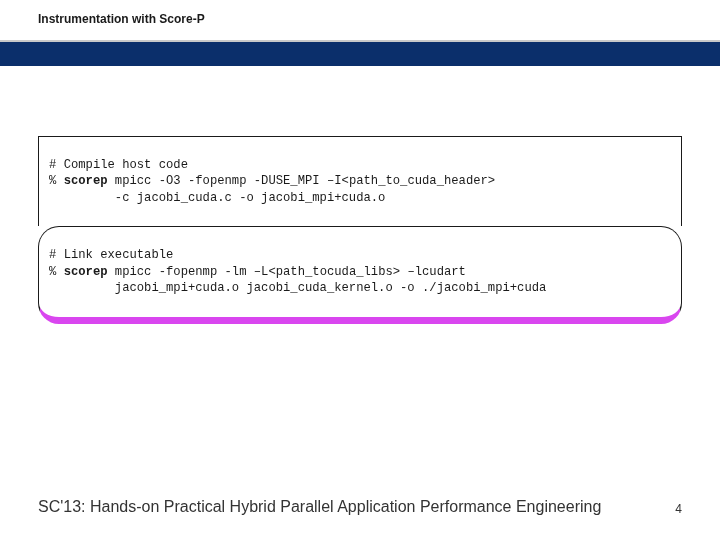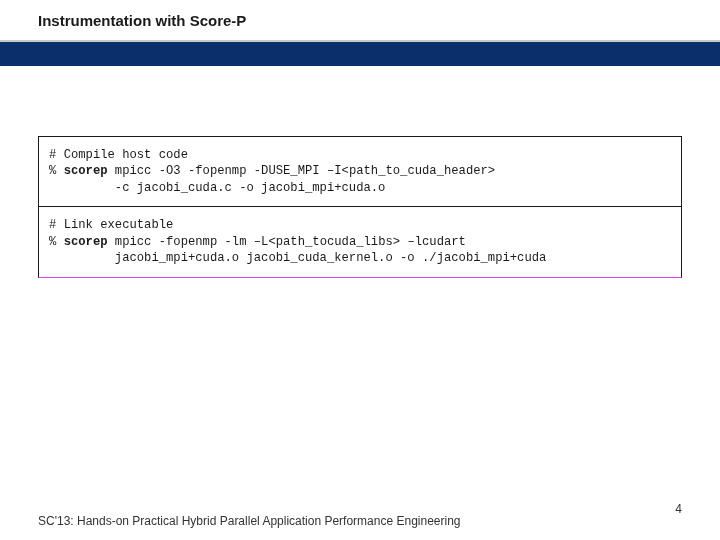--- a/index.html
+++ b/index.html
@@ -13,21 +13,21 @@
   }
   .header {
     position: relative;
     height: 58px;
     width: 100%;
   }
   .title {
     position: absolute;
     left: 38px;
     top: 12px;
-    font-size: 15px;
+    font-size: 12px;
     font-weight: bold;
     color: #1a1a1a;
   }
   .header-band {
     position: absolute;
     top: 40px;
     left: 0;
     right: 0;
     height: 26px;
     background: #0b2f6b;
@@ -59,39 +59,40 @@
     top: 2px;
   }
   .content {
     position: absolute;
     top: 136px;
     left: 38px;
     right: 38px;
   }
   .codebox {
     border: 1px solid #1a1a1a;
-    padding: 10px 10px;
+    padding: 20px 10px;
     font-family: "Courier New", Courier, monospace;
     font-size: 12.2px;
     line-height: 1.35;
     color: #1a1a1a;
     white-space: pre;
     margin-bottom: 0;
     border-bottom: none;
     overflow: hidden;
   }
   .codebox:last-child {
-    border-bottom: 1px solid #d946ef;
+    border-bottom: 7px solid #d946ef;
+    border-radius: 21px;
   }
   .codebox .b { font-weight: bold; }
   .footer-left {
     position: absolute;
     left: 38px;
-    bottom: 12px;
-    font-size: 12px;
+    bottom: 24px;
+    font-size: 16px;
     color: #333;
   }
   .footer-right {
     position: absolute;
     right: 38px;
     bottom: 24px;
     font-size: 12px;
     color: #333;
   }
 </style>

